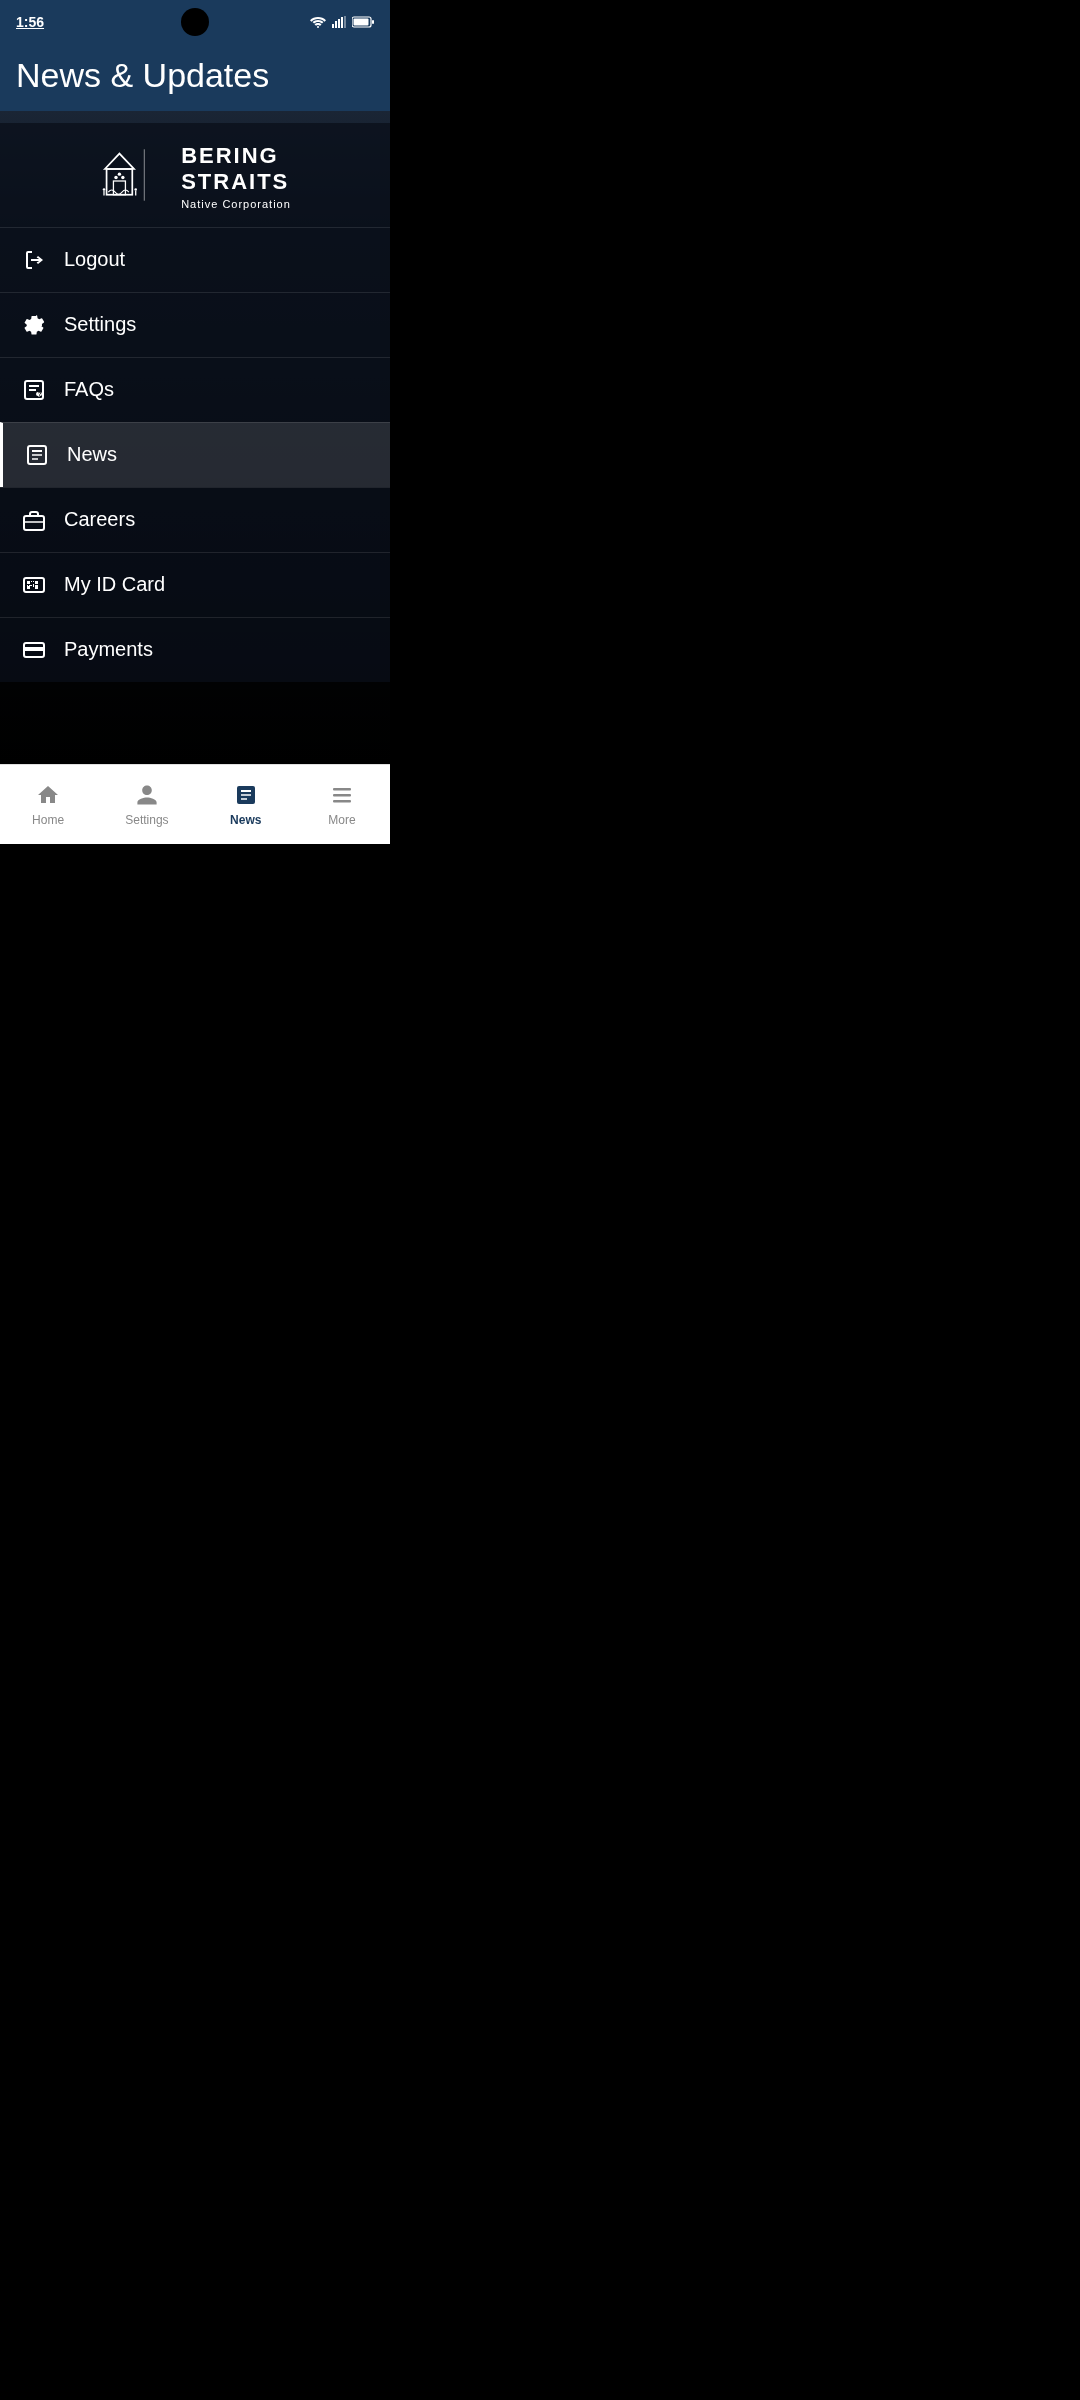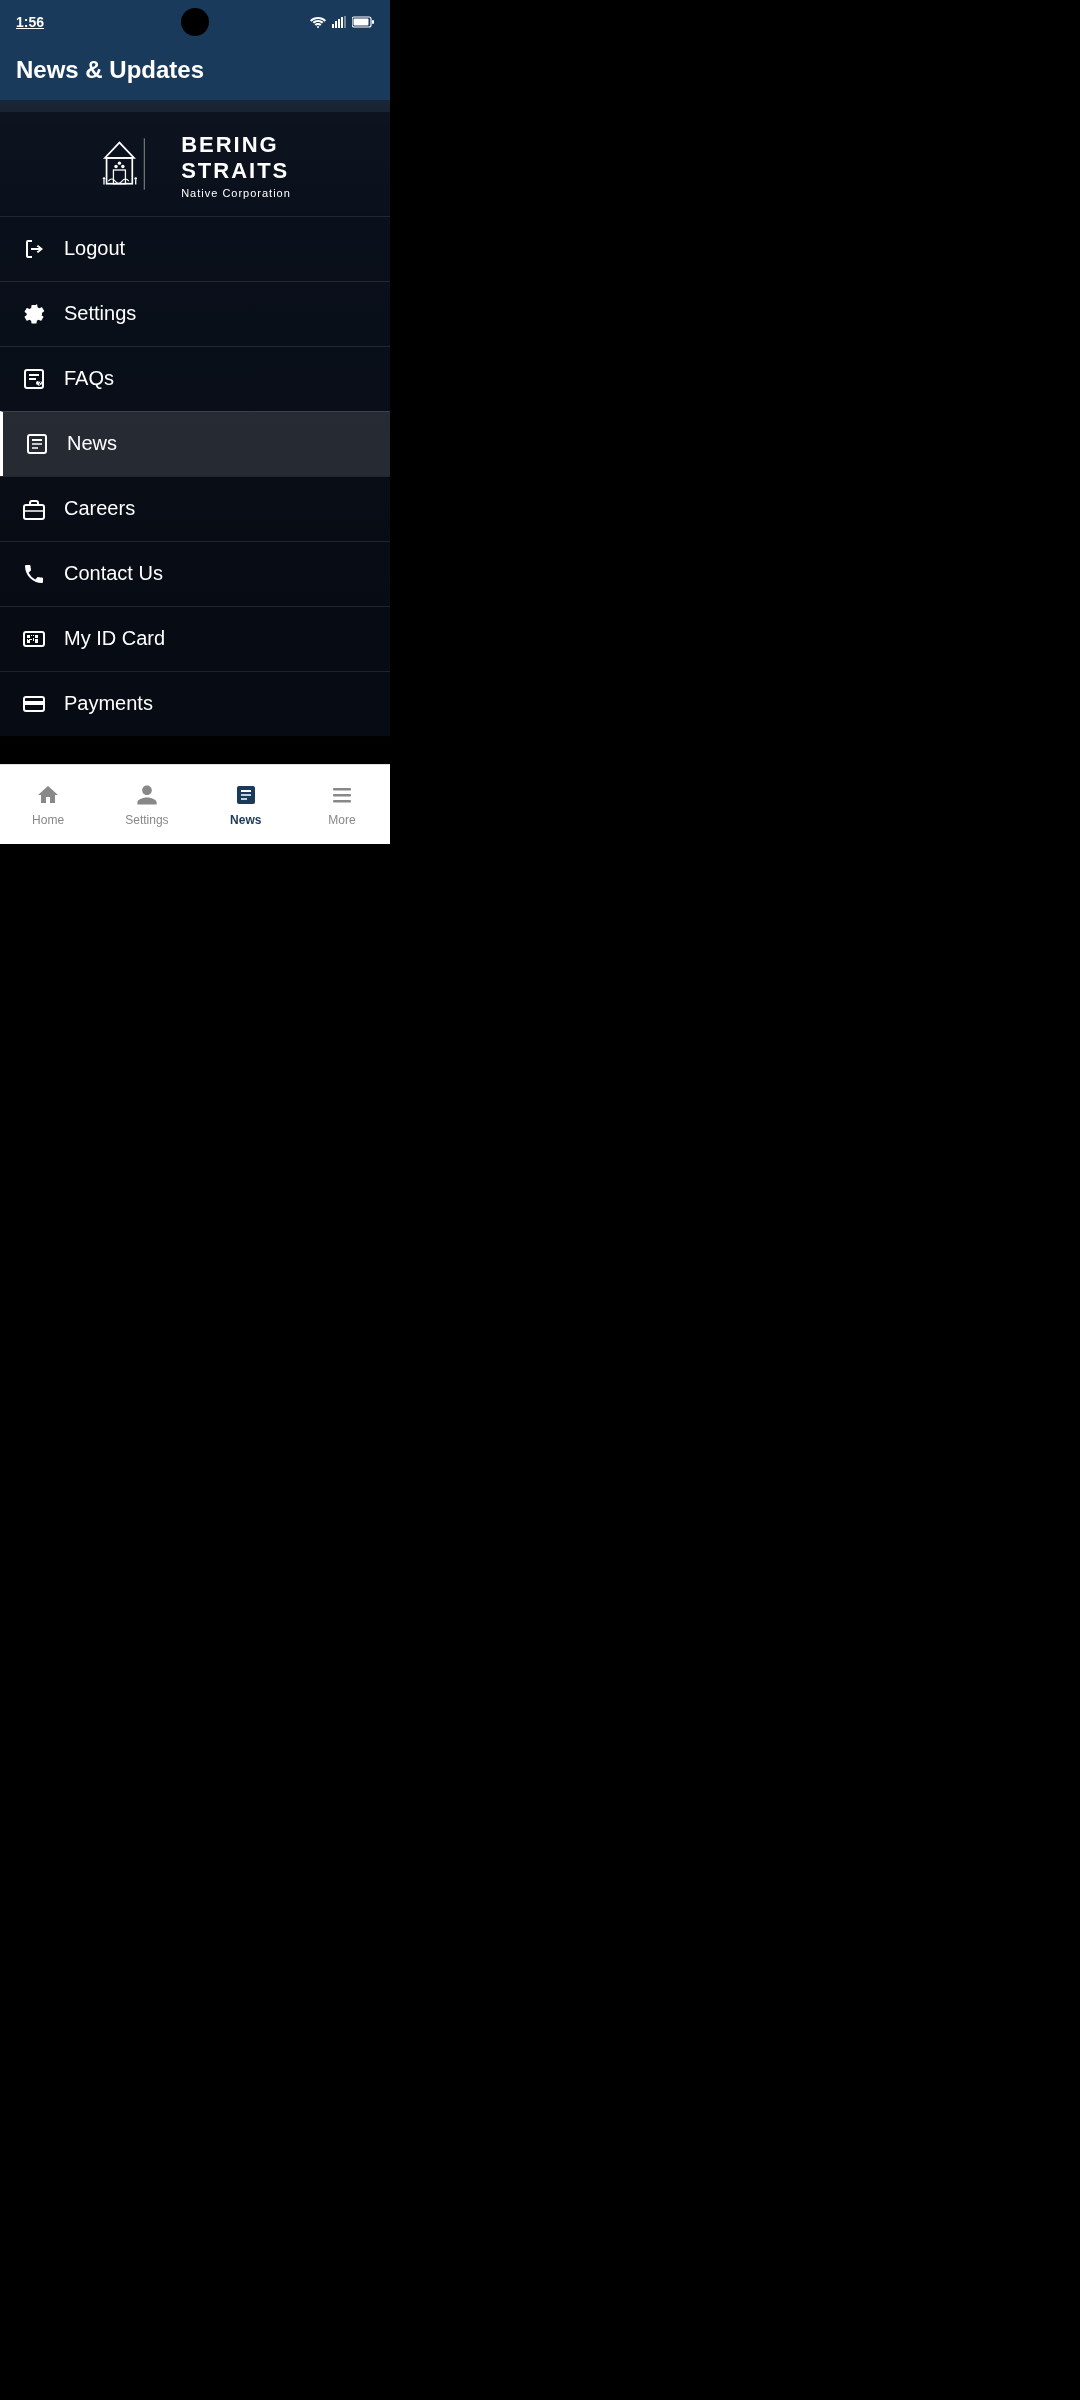--- a/index.html
+++ b/index.html
@@ -37,22 +37,22 @@
       border-radius: 50%;
     }
 
     
     .header {
       background: #1a3a5c;
       padding: 12px 16px 16px;
       color: white;
     }
     .header-title {
-      font-size: 24px;
-      font-weight: 700;
+      font-size: 34px;
+      font-weight: 400;
       color: white;
     }
 
     
     .content-area {
       position: relative;
       flex: 1;
       background: #0a0a0a;
       overflow: hidden;
     }
@@ -340,28 +340,20 @@
         <span class="menu-item-icon">
           <svg width="24" height="24" viewBox="0 0 24 24" fill="white">
             <rect x="2" y="8" width="20" height="14" rx="2" stroke="white" stroke-width="2" fill="none"></rect>
             <path d="M8 8V6a2 2 0 012-2h4a2 2 0 012 2v2" stroke="white" stroke-width="2" fill="none"></path>
             <line x1="2" y1="14" x2="22" y2="14" stroke="white" stroke-width="1.5"></line>
           </svg>
         </span>
         <span>Careers</span>
       </li>
 
-      <li class="menu-item">
-        <span class="menu-item-icon">
-          <svg width="24" height="24" viewBox="0 0 24 24" fill="white">
-            <path d="M6.62 10.79a15.05 15.05 0 006.59 6.59l2.2-2.2a1 1 0 011.01-.24c1.12.37 2.33.57 3.58.57a1 1 0 011 1V20a1 1 0 01-1 1C10.61 21 3 13.39 3 4a1 1 0 011-1h3.5a1 1 0 011 1c0 1.25.2 2.45.57 3.58a1 1 0 01-.25 1.01L6.62 10.79z"></path>
-          </svg>
-        </span>
-        <span>Contact Us</span>
-      </li>
 
       <li class="menu-item">
         <span class="menu-item-icon">
           <svg width="24" height="24" viewBox="0 0 24 24" fill="white">
             <rect x="2" y="5" width="20" height="14" rx="2" stroke="white" stroke-width="2" fill="none"></rect>
 
             <rect x="5" y="8" width="3" height="3" fill="white"></rect>
             <rect x="9" y="8" width="1" height="1" fill="white"></rect>
             <rect x="11" y="8" width="1" height="1" fill="white"></rect>
             <rect x="13" y="8" width="3" height="3" fill="white"></rect>

